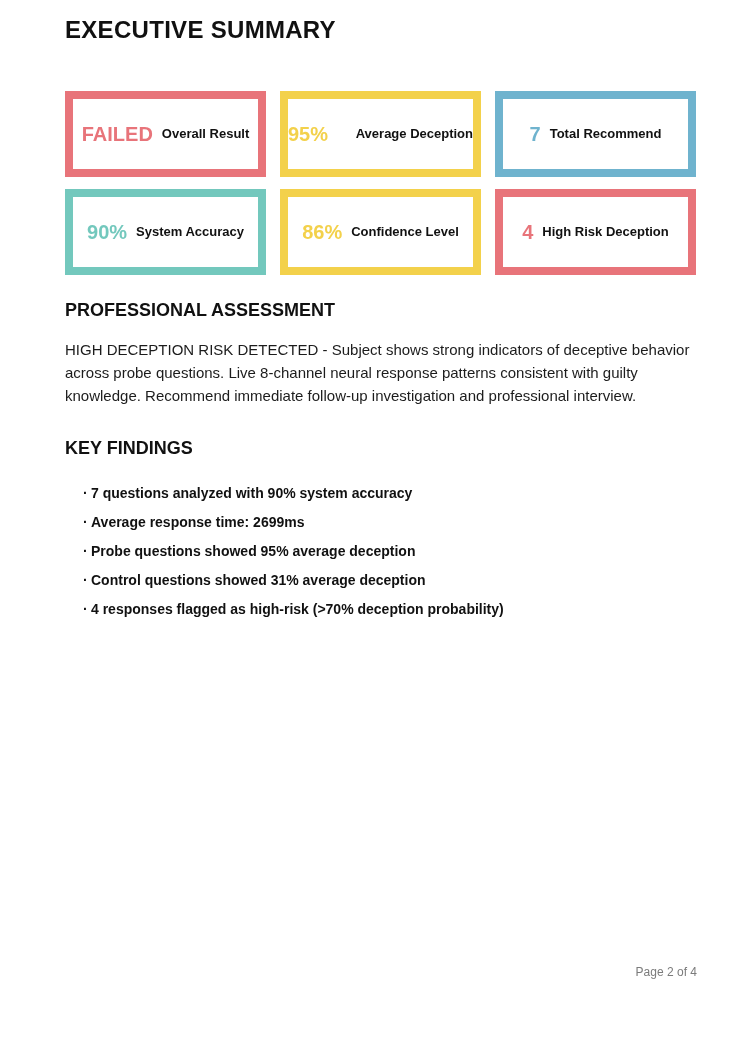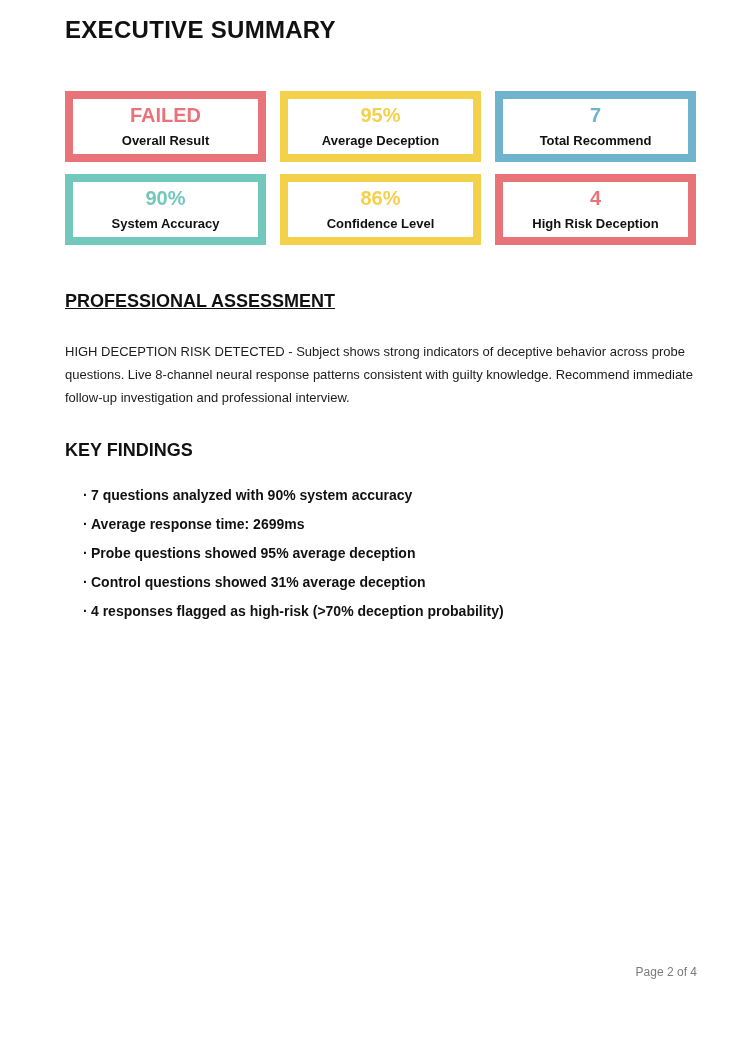--- a/index.html
+++ b/index.html
@@ -25,25 +25,25 @@
     line-height:1.2;
   }
   .cards {
     margin-top:46px;
     display:grid;
     grid-template-columns:repeat(3, 1fr);
     column-gap:14px;
     row-gap:12px;
   }
   .card {
-    height:71px;
+    height:86px;
     border:8px solid #cccccc;
     background:#ffffff;
     display:flex;
-    flex-direction:column;
+    flex-direction:row;
     align-items:center;
     justify-content:center;
     gap:9px;
     text-align:center;
   }
   .card-value {
     font-size:20px;
     font-weight:bold;
     line-height:1;
   }
@@ -52,24 +52,24 @@
     font-weight:bold;
     color:#111111;
     line-height:1;
   }
   .section-heading {
     font-size:18px;
     font-weight:bold;
     color:#111111;
     line-height:1.2;
   }
-  .assessment-heading { margin-top:46px;text-decoration:underline; }
+  .assessment-heading { margin-top:25px; }
   .assessment-body {
-    margin-top:28px;
-    font-size:13px;
+    margin-top:17px;
+    font-size:15px;
     line-height:23px;
     font-weight:normal;
     color:#1c1c1c;
     max-width:650px;
   }
   .findings-heading { margin-top:31px; }
   .findings-list {
     margin-top:19px;
     list-style:none;
   }
@@ -102,21 +102,21 @@
 
   <h1 class="doc-title">EXECUTIVE SUMMARY</h1>
 
   <div class="cards">
 
     <div class="card" style="border-color: rgb(232, 116, 122);">
       <div class="card-value" style="color: rgb(232, 116, 122);">FAILED</div>
       <div class="card-label">Overall Result</div>
     </div>
 
-    <div class="card" style="border-color: rgb(243, 209, 75);">
+    <div class="card" style="border-color: rgb(243, 209, 75); justify-content: space-between;">
       <div class="card-value" style="color: rgb(243, 209, 75);">95%</div>
       <div class="card-label">Average Deception</div>
     </div>
 
     <div class="card" style="border-color: rgb(111, 179, 206);">
       <div class="card-value" style="color: rgb(111, 179, 206);">7</div>
       <div class="card-label">Total Recommend</div>
     </div>
 
     <div class="card" style="border-color: rgb(115, 200, 189);">

